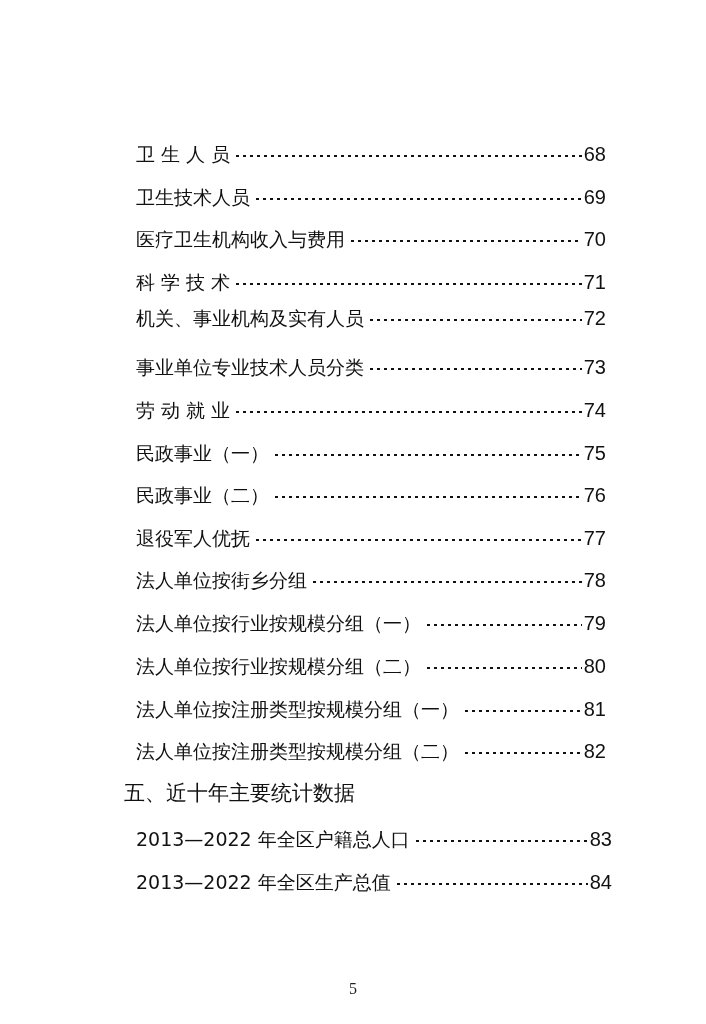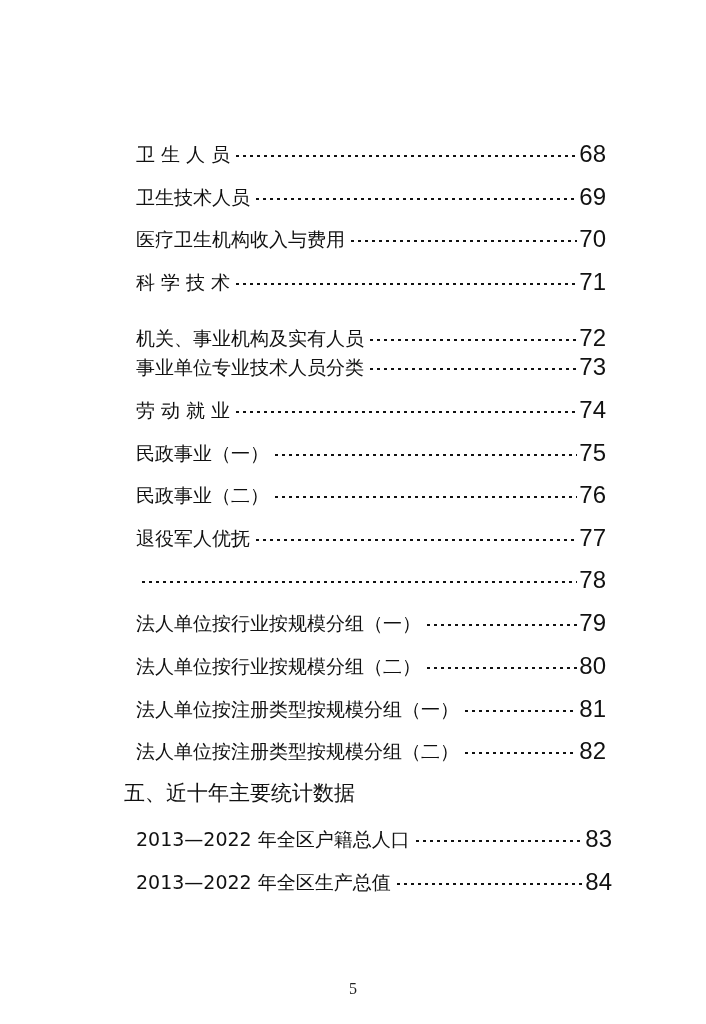--- a/index.html
+++ b/index.html
@@ -6,21 +6,21 @@
     body { width: 706px; height: 1024px; position: relative; overflow: hidden;
            font-family: "DejaVu Sans", "Liberation Sans", sans-serif; color: #111; }
     .page { position: absolute; left: 0; top: 0; width: 706px; height: 752px; border-radius: 19px; }
     .toc-row { position: absolute; left: 136px; width: 470px; height: 30px;
                display: flex; align-items: flex-end; font-size: 19px; line-height: 24px; }
     .toc-row.sub { left: 136px; width: 476px; justify-content: flex-end; }
     .toc-title { white-space: nowrap; }
     .toc-leader { flex: 1; height: 4px; margin: 0 2px 8px 4px;
                   background-image: radial-gradient(circle, #111 1.3px, transparent 1.5px);
                   background-size: 7px 4px; background-repeat: repeat-x; background-position: left center; }
-    .toc-page { white-space: nowrap; font-family: "Liberation Sans", sans-serif; font-size: 24px; }
+    .toc-page { white-space: nowrap; font-family: "Liberation Sans", sans-serif; font-size: 20px; }
     .section-heading { position: absolute; left: 124px; top: 779px; font-size: 21px; font-weight: normal;
                        white-space: nowrap; }
     .page-number { position: absolute; left: 0; width: 706px; top: 980px; text-align: center;
                    font-family: "Liberation Serif", serif; font-size: 16px; color: #222; }
   </style>
 </head>
 <body>
 
 <div class="page">
 
@@ -37,21 +37,21 @@
   <div class="toc-row" style="top:221px">
     <span class="toc-title">医疗卫生机构收入与费用</span>
     <span class="toc-leader"></span>
     <span class="toc-page">70</span>
   </div>
   <div class="toc-row" style="top:264px">
     <span class="toc-title">科 学 技 术</span>
     <span class="toc-leader"></span>
     <span class="toc-page">71</span>
   </div>
-  <div class="toc-row" style="top:320px">
+  <div class="toc-row" style="top:300px">
     <span class="toc-title">机关、事业机构及实有人员</span>
     <span class="toc-leader"></span>
     <span class="toc-page">72</span>
   </div>
   <div class="toc-row" style="top:349px">
     <span class="toc-title">事业单位专业技术人员分类</span>
     <span class="toc-leader"></span>
     <span class="toc-page">73</span>
   </div>
   <div class="toc-row" style="top:392px">
@@ -68,20 +68,21 @@
     <span class="toc-title">民政事业（二）</span>
     <span class="toc-leader"></span>
     <span class="toc-page">76</span>
   </div>
   <div class="toc-row" style="top:520px">
     <span class="toc-title">退役军人优抚</span>
     <span class="toc-leader"></span>
     <span class="toc-page">77</span>
   </div>
   <div class="toc-row" style="top:562px">
+    <span class="toc-title">法人单位按街乡分组</span>
     <span class="toc-leader"></span>
     <span class="toc-page">78</span>
   </div>
   <div class="toc-row" style="top:605px">
     <span class="toc-title">法人单位按行业按规模分组（一）</span>
     <span class="toc-leader"></span>
     <span class="toc-page">79</span>
   </div>
   <div class="toc-row" style="top:648px">
     <span class="toc-title">法人单位按行业按规模分组（二）</span>

